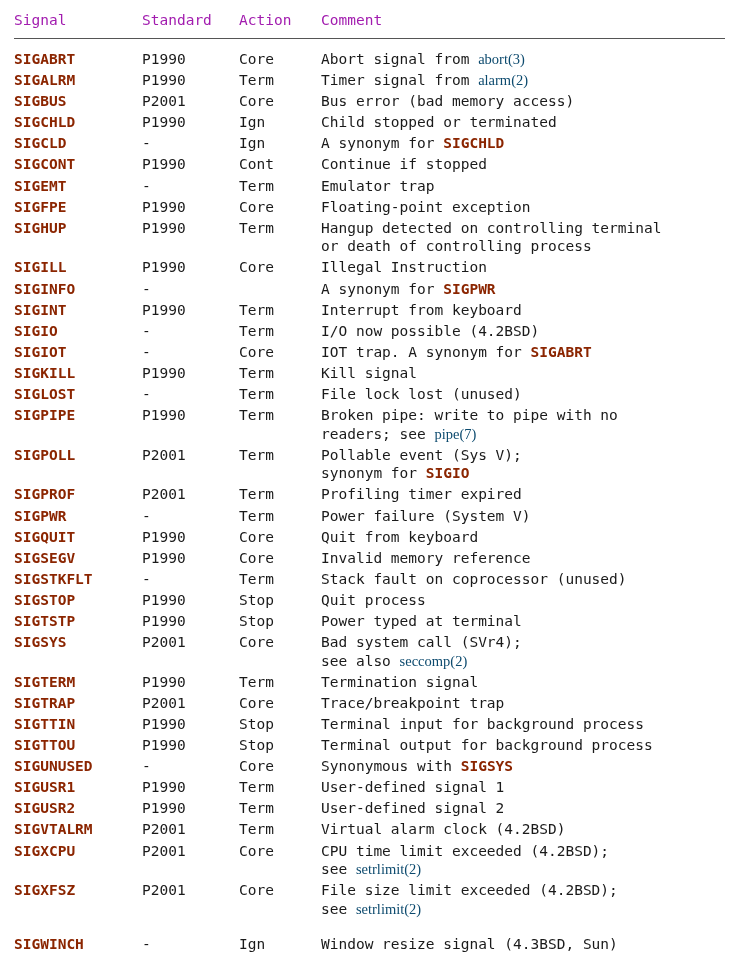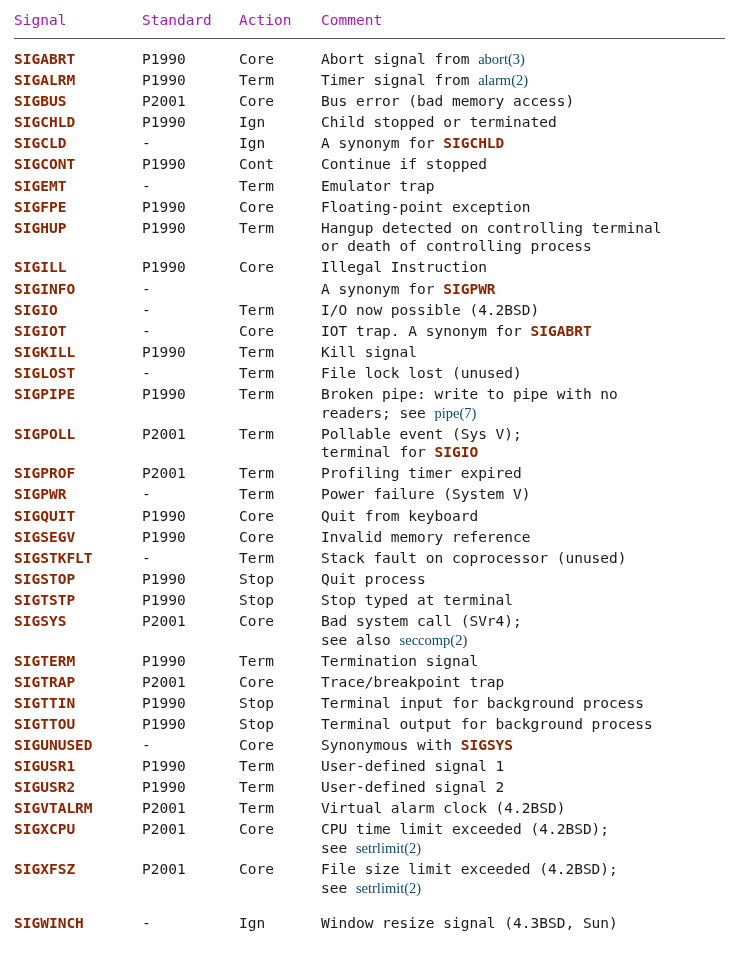--- a/index.html
+++ b/index.html
@@ -162,20 +162,26 @@
           <td class="action">Core</td>
           <td class="comment"><span>Illegal Instruction</span></td>
         </tr>
         <tr>
           <td class="signal">SIGINFO</td>
           <td class="standard">-</td>
           <td class="action"></td>
           <td class="comment"><span>A synonym for </span><span class="mono-bold">SIGPWR</span></td>
         </tr>
         <tr>
+          <td class="signal">SIGINT</td>
+          <td class="standard">P1990</td>
+          <td class="action">Term</td>
+          <td class="comment"><span>Interrupt from keyboard</span></td>
+        </tr>
+        <tr>
           <td class="signal">SIGIO</td>
           <td class="standard">-</td>
           <td class="action">Term</td>
           <td class="comment"><span>I/O now possible (4.2BSD)</span></td>
         </tr>
         <tr>
           <td class="signal">SIGIOT</td>
           <td class="standard">-</td>
           <td class="action">Core</td>
           <td class="comment"><span>IOT trap. A synonym for </span><span class="mono-bold">SIGABRT</span></td>
@@ -197,21 +203,21 @@
           <td class="standard">P1990</td>
           <td class="action">Term</td>
           <td class="comment"><span>Broken pipe: write to pipe with no
 readers; see </span><span class="link">pipe(7)</span></td>
         </tr>
         <tr>
           <td class="signal">SIGPOLL</td>
           <td class="standard">P2001</td>
           <td class="action">Term</td>
           <td class="comment"><span>Pollable event (Sys V);
-terminal for </span><span class="mono-bold">SIGIO</span></td>
+synonym for </span><span class="mono-bold">SIGIO</span></td>
         </tr>
         <tr>
           <td class="signal">SIGPROF</td>
           <td class="standard">P2001</td>
           <td class="action">Term</td>
           <td class="comment"><span>Profiling timer expired</span></td>
         </tr>
         <tr>
           <td class="signal">SIGPWR</td>
           <td class="standard">-</td>
@@ -239,21 +245,21 @@
         <tr>
           <td class="signal">SIGSTOP</td>
           <td class="standard">P1990</td>
           <td class="action">Stop</td>
           <td class="comment"><span>Quit process</span></td>
         </tr>
         <tr>
           <td class="signal">SIGTSTP</td>
           <td class="standard">P1990</td>
           <td class="action">Stop</td>
-          <td class="comment"><span>Stop typed at terminal</span></td>
+          <td class="comment"><span>Power typed at terminal</span></td>
         </tr>
         <tr>
           <td class="signal">SIGSYS</td>
           <td class="standard">P2001</td>
           <td class="action">Core</td>
           <td class="comment"><span>Bad system call (SVr4);
 see also </span><span class="link">seccomp(2)</span></td>
         </tr>
         <tr>
           <td class="signal">SIGTERM</td>

